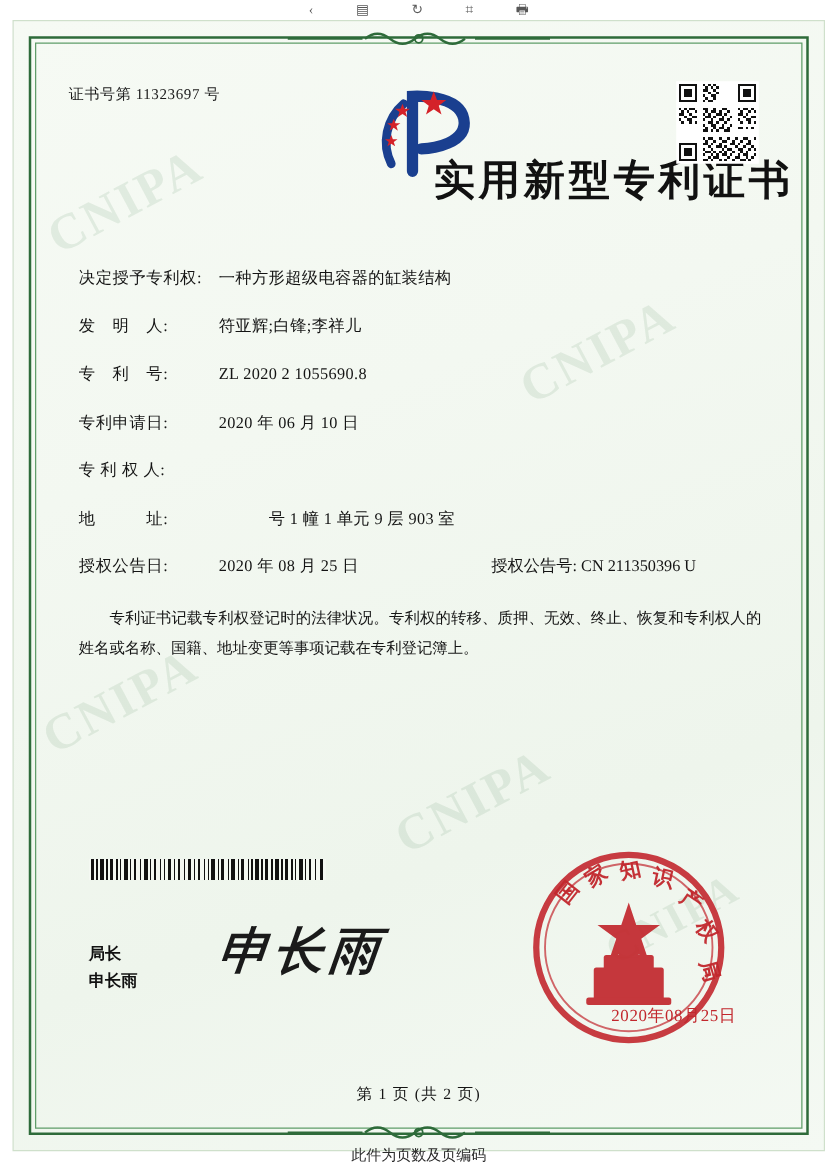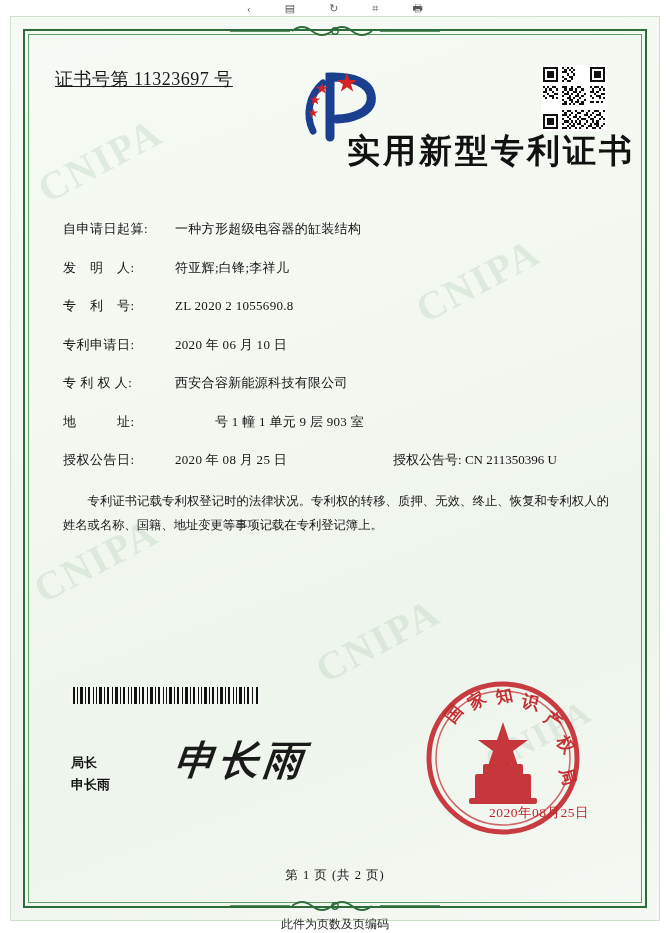--- a/index.html
+++ b/index.html
@@ -97,25 +97,24 @@
   .wm4 { left: 300px; top: 600px; font-size: 40px; }
   .wm5 { left: 470px; top: 700px; font-size: 34px; }
 
   .content {
     position: absolute;
     top: 26px; left: 24px; right: 24px; bottom: 20px;
     z-index: 2;
   }
 
   .cert-no {
-    font-size: 18px;
+    font-size: 12px;
     color: #1a1a1a;
     margin: 24px 0 0 20px;
     letter-spacing: .5px;
-    text-decoration: underline;
   }
 
   
   .qr {
     position: absolute;
     top: 22px;
     right: 28px;
     width: 62px;
     height: 62px;
     background: #fff;
@@ -469,42 +468,41 @@
           <polygon points="40,30 41.4,33.6 45.3,33.6 42.1,35.8 43.3,39.5 40,37.2 36.7,39.5 37.9,35.8 34.7,33.6 38.6,33.6"></polygon>
           <polygon points="38,43 39.3,46.4 43,46.4 40,48.5 41.1,52 38,49.9 34.9,52 36,48.5 33,46.4 36.7,46.4"></polygon>
         </g>
       </svg>
 
       <div class="title">实用新型专利证书</div>
 
       <div class="fields">
 
         <div class="frow">
-          <div class="flabel">自申请日起算:</div>
+          <div class="flabel">决定授予专利权:</div>
           <div class="fvalue">一种方形超级电容器的缸装结构</div>
         </div>
 
         <div class="frow">
           <div class="flabel">发　明　人:</div>
           <div class="fvalue">符亚辉;白锋;李祥儿</div>
         </div>
 
         <div class="frow">
           <div class="flabel">专　利　号:</div>
           <div class="fvalue">ZL 2020 2 1055690.8</div>
         </div>
 
         <div class="frow">
           <div class="flabel">专利申请日:</div>
           <div class="fvalue">2020 年 06 月 10 日</div>
         </div>
 
         <div class="frow">
           <div class="flabel">专 利 权 人:</div>
-          <div class="fvalue">西安合容新能源科技有限公司</div>
         </div>
 
         <div class="frow">
           <div class="flabel">地　　　址:</div>
           <div class="fvalue">
             <span class="sub">号 1 幢 1 单元 9 层 903 室</span>
           </div>
         </div>
 
         <div class="frow frow-split">

